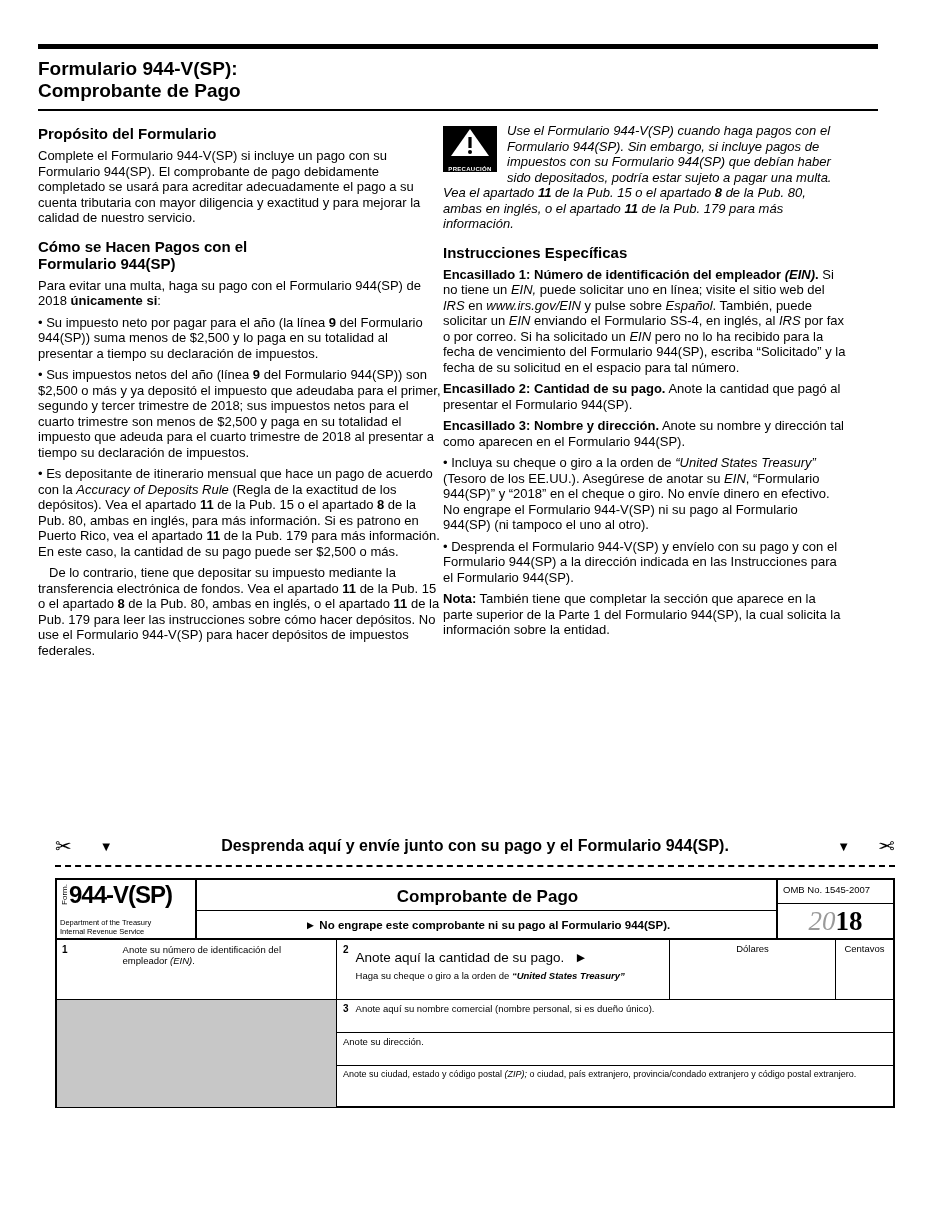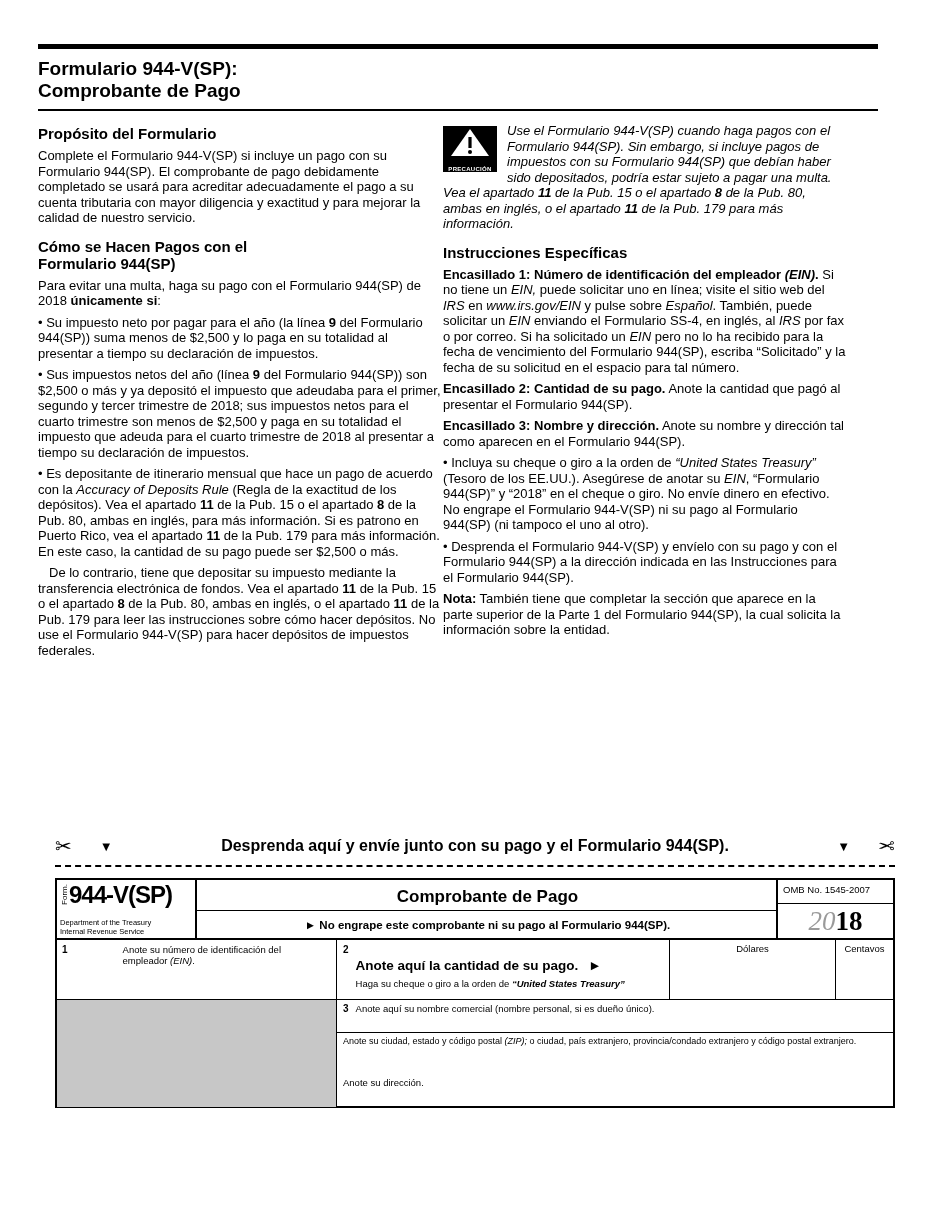--- a/index.html
+++ b/index.html
@@ -69,21 +69,21 @@
   .v-omb { font-size: 9.5px; border-bottom: 1.5px solid #000; padding: 4px 0 0 5px; height: 31px; }
   .v-year { flex: 1; text-align: center; font-size: 27px; line-height: 34px; font-family: "Liberation Serif", serif; }
   .y20 { color: #9a9a9a; font-style: italic; }
   .y18 { font-weight: bold; text-align: right; }
 
   .v-fields { display: flex; height: 60px; border-bottom: 1.5px solid #000; }
   .v-num { font-weight: bold; font-size: 10px; margin-right: 7px; }
   .v-box1 { width: 280px; border-right: 1.5px solid #000; padding: 4px 5px; font-size: 9.5px; line-height: 11px; display: flex; align-items: flex-start; }
   .v-box1 .v-label { max-width: 178px; display: inline-block; margin-left: 48px; }
   .v-box2 { flex: 1; border-right: 1.5px solid #000; padding: 4px 6px; display: flex; align-items: flex-start; }
-  .v-box2-main { font-weight: bold; font-size: 13.5px; line-height: 16px; margin-top: 14px; }
+  .v-box2-main { font-weight: normal; font-size: 13.5px; line-height: 16px; margin-top: 6px; }
   .v-box2-main .arrow { margin-left: 10px; }
   .v-box2-sub { font-size: 9.5px; margin-top: 4px; }
   .v-dollars { width: 166px; border-right: 1.5px solid #000; text-align: center; font-size: 9.5px; padding-top: 3px; }
   .v-cents { width: 57px; text-align: center; font-size: 9.5px; padding-top: 3px; }
 
   .v-bottom { display: flex; height: 106.5px; }
   .v-gray { width: 280px; background: #c7c7c7; border-right: 1.5px solid #000; }
   .v-box3 { flex: 1; display: flex; flex-direction: column; font-size: 9.5px; line-height: 11px; }
   .v-row { padding: 3px 6px; }
   .v-row-a { height: 33px; border-bottom: 1px solid #000; display: flex; align-items: flex-start; }
@@ -200,22 +200,22 @@
       </div>
     </div>
 
     <div class="v-bottom">
       <div class="v-gray"></div>
       <div class="v-box3">
         <div class="v-row v-row-a">
           <span class="v-num">3</span>
           <span class="v-label">Anote aquí su nombre comercial (nombre personal, si es dueño único).</span>
         </div>
+        <div class="v-row v-row-b">
+          <span class="v-label">Anote su dirección.</span>
+        </div>
         <div class="v-row v-row-c">
           <span class="v-label">Anote su ciudad, estado y código postal <i>(ZIP);</i> o ciudad, país extranjero, provincia/condado extranjero y código postal extranjero.</span>
         </div>
-        <div class="v-row v-row-b">
-          <span class="v-label">Anote su dirección.</span>
-        </div>
       </div>
     </div>
   </div>
 </div>
 
 </body></html>

